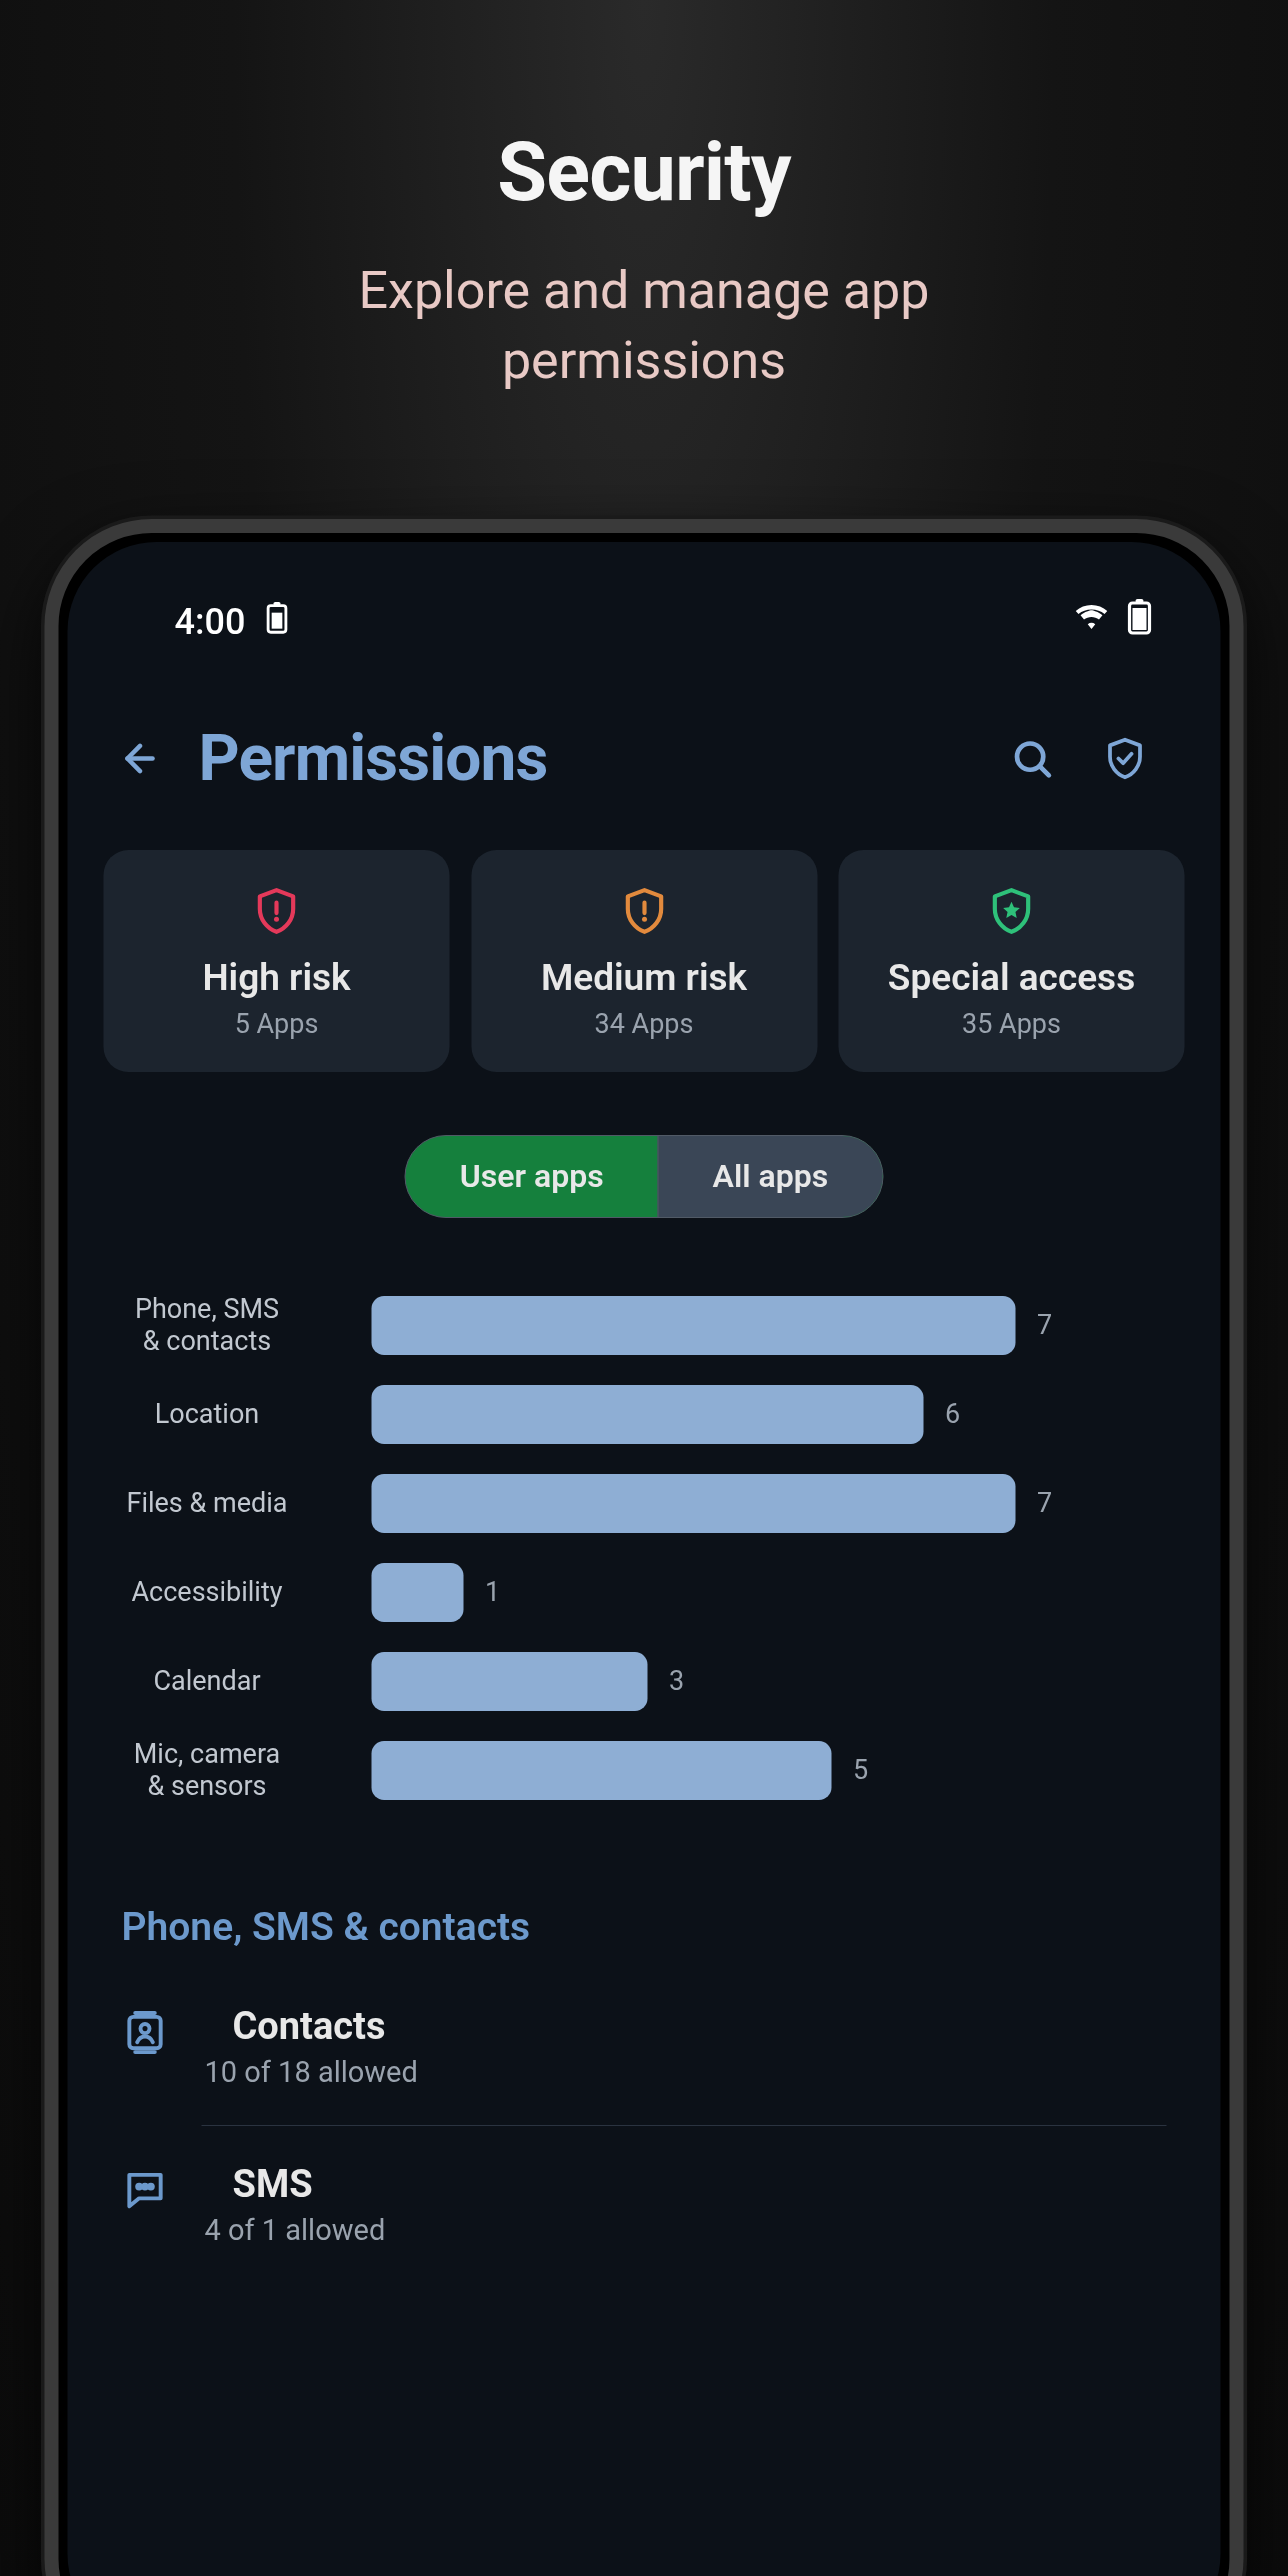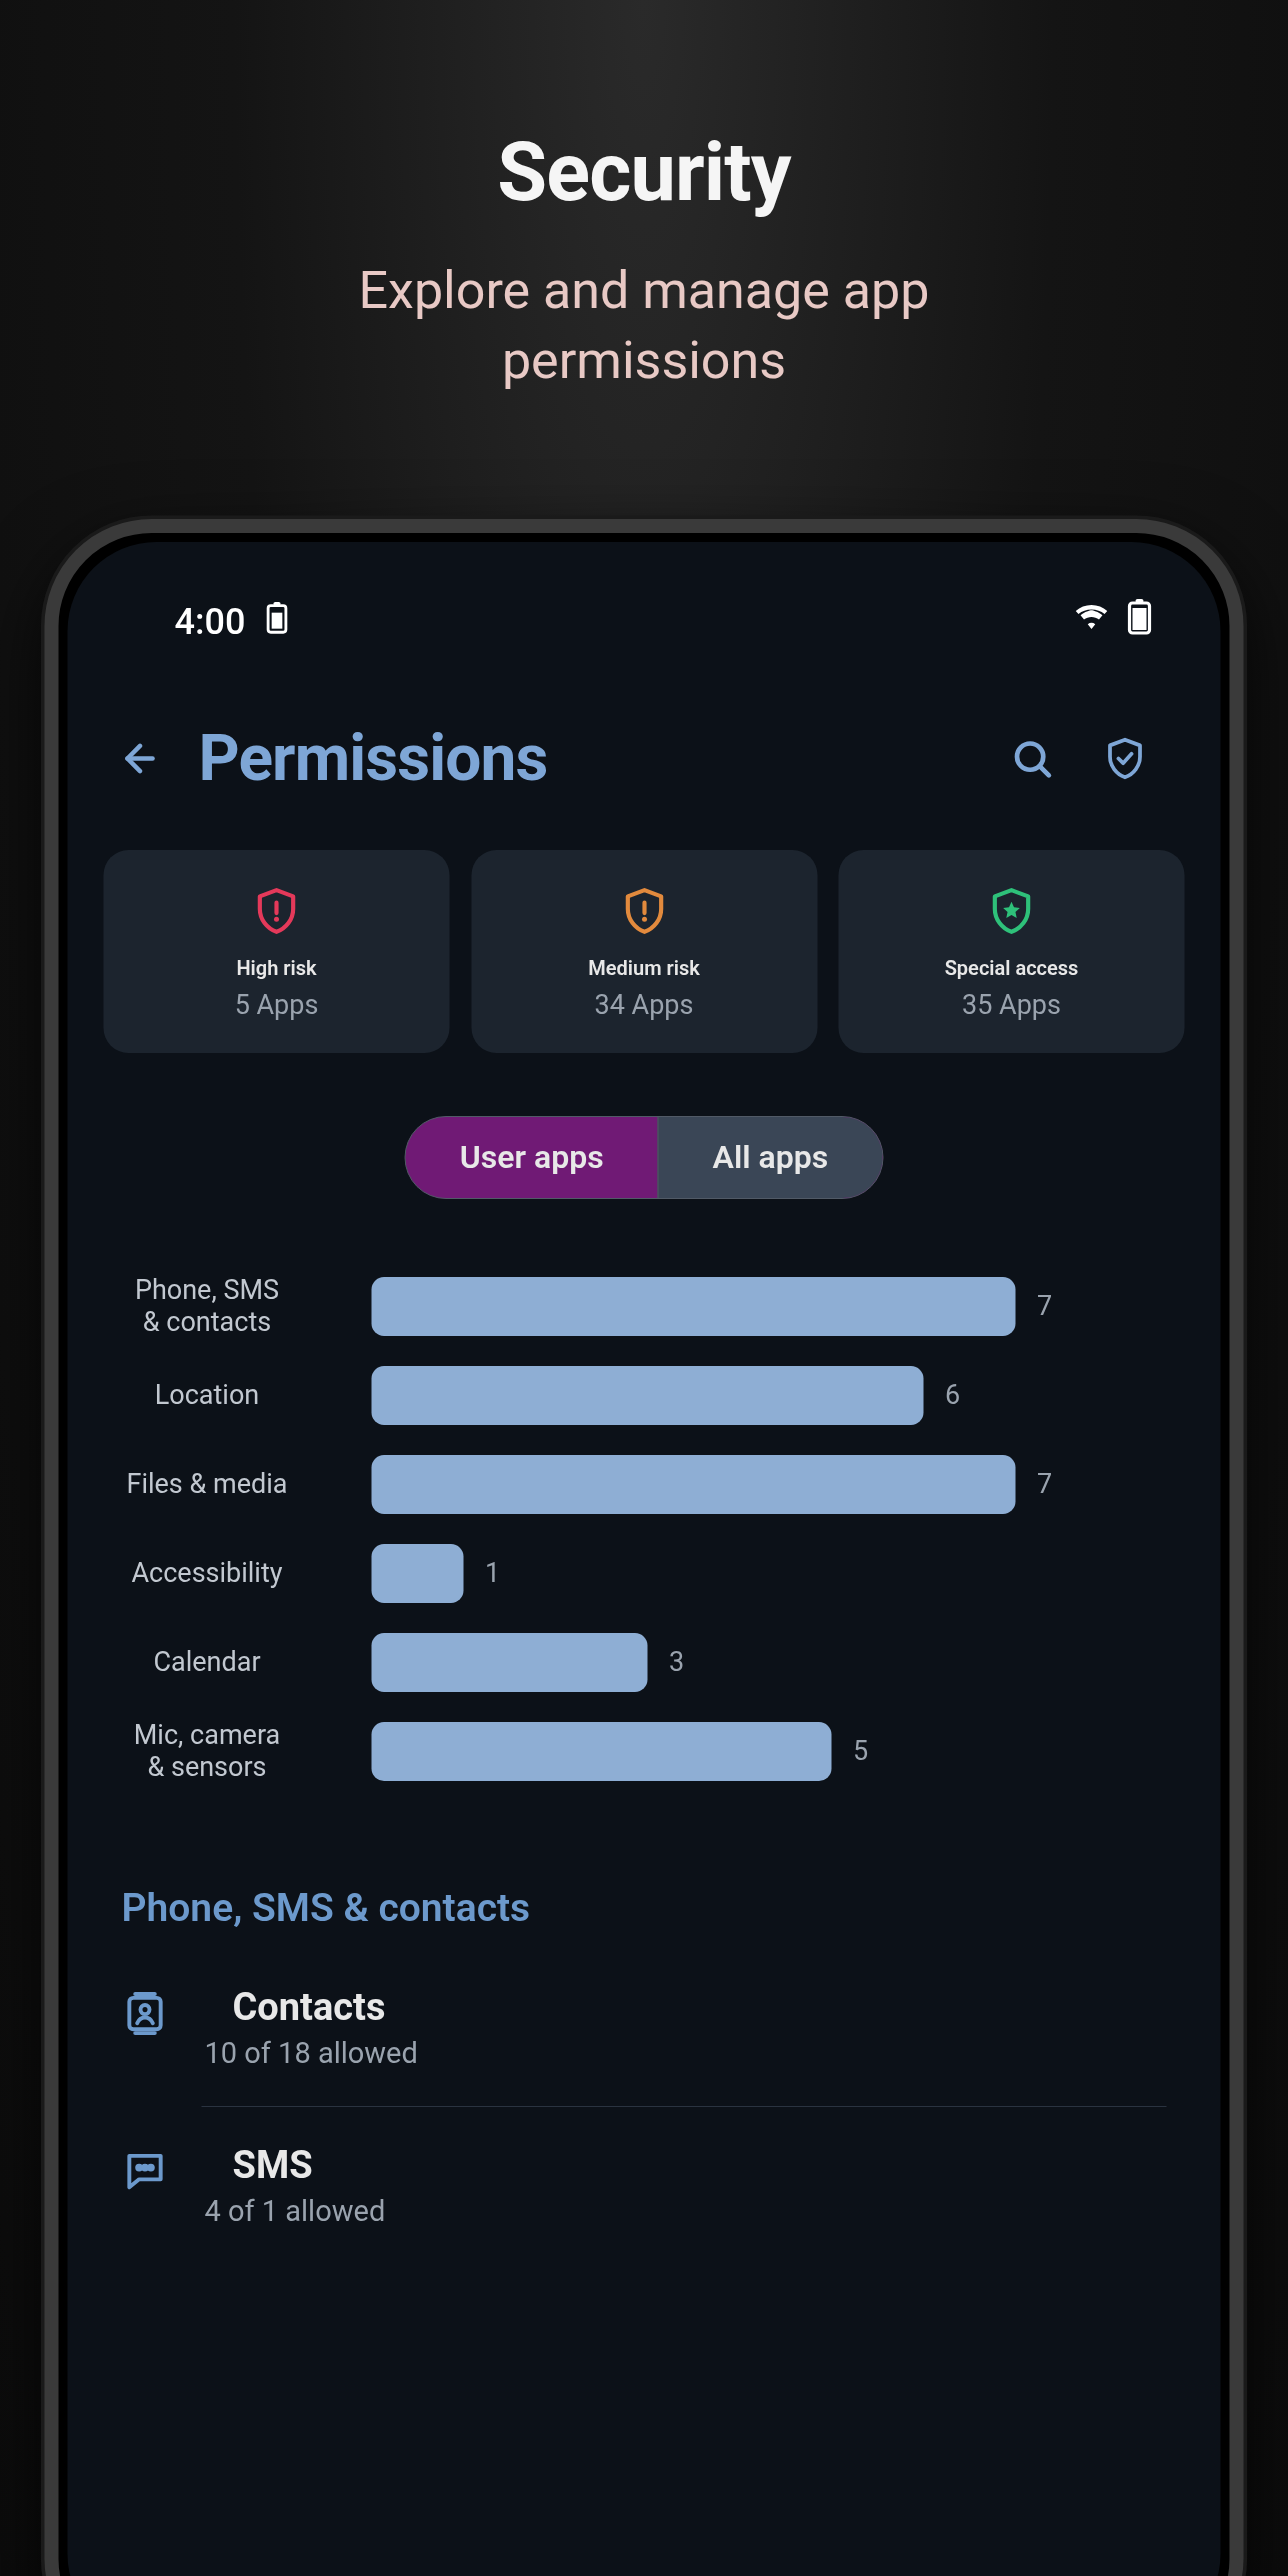--- a/index.html
+++ b/index.html
@@ -130,35 +130,35 @@
   .risk-card {
     flex: 1;
     background: #1c242e;
     border-radius: 25px;
     padding: 36px 9px 32px 9px;
     text-align: center;
   }
   .risk-card .risk-icon {
     width: 50px; height: 50px; margin: 0 auto 19.7px;
   }
-  .risk-title { font-size: 20px; font-weight: 600; color: #e8e8e8; }
+  .risk-title { font-size: 37px; font-weight: 600; color: #e8e8e8; }
   .risk-sub { font-size: 27px; color: #9aa3ae; margin-top: 9px; }
 
   
   .toggle-wrap {
     display: flex;
     justify-content: center;
     margin-top: 63px;
   }
   .toggle {
     display: flex;
     border: 1.8px solid #515a66;
     border-radius: 54px;
     overflow: hidden;
-    background: #701a75;
+    background: #15803d;
   }
   .toggle-opt {
     padding: 21.5px 54px;
     font-size: 32px;
     font-weight: 600;
     color: #e8e8e8;
   }
   .toggle-opt.active {
     background: #3a4656;
   }

